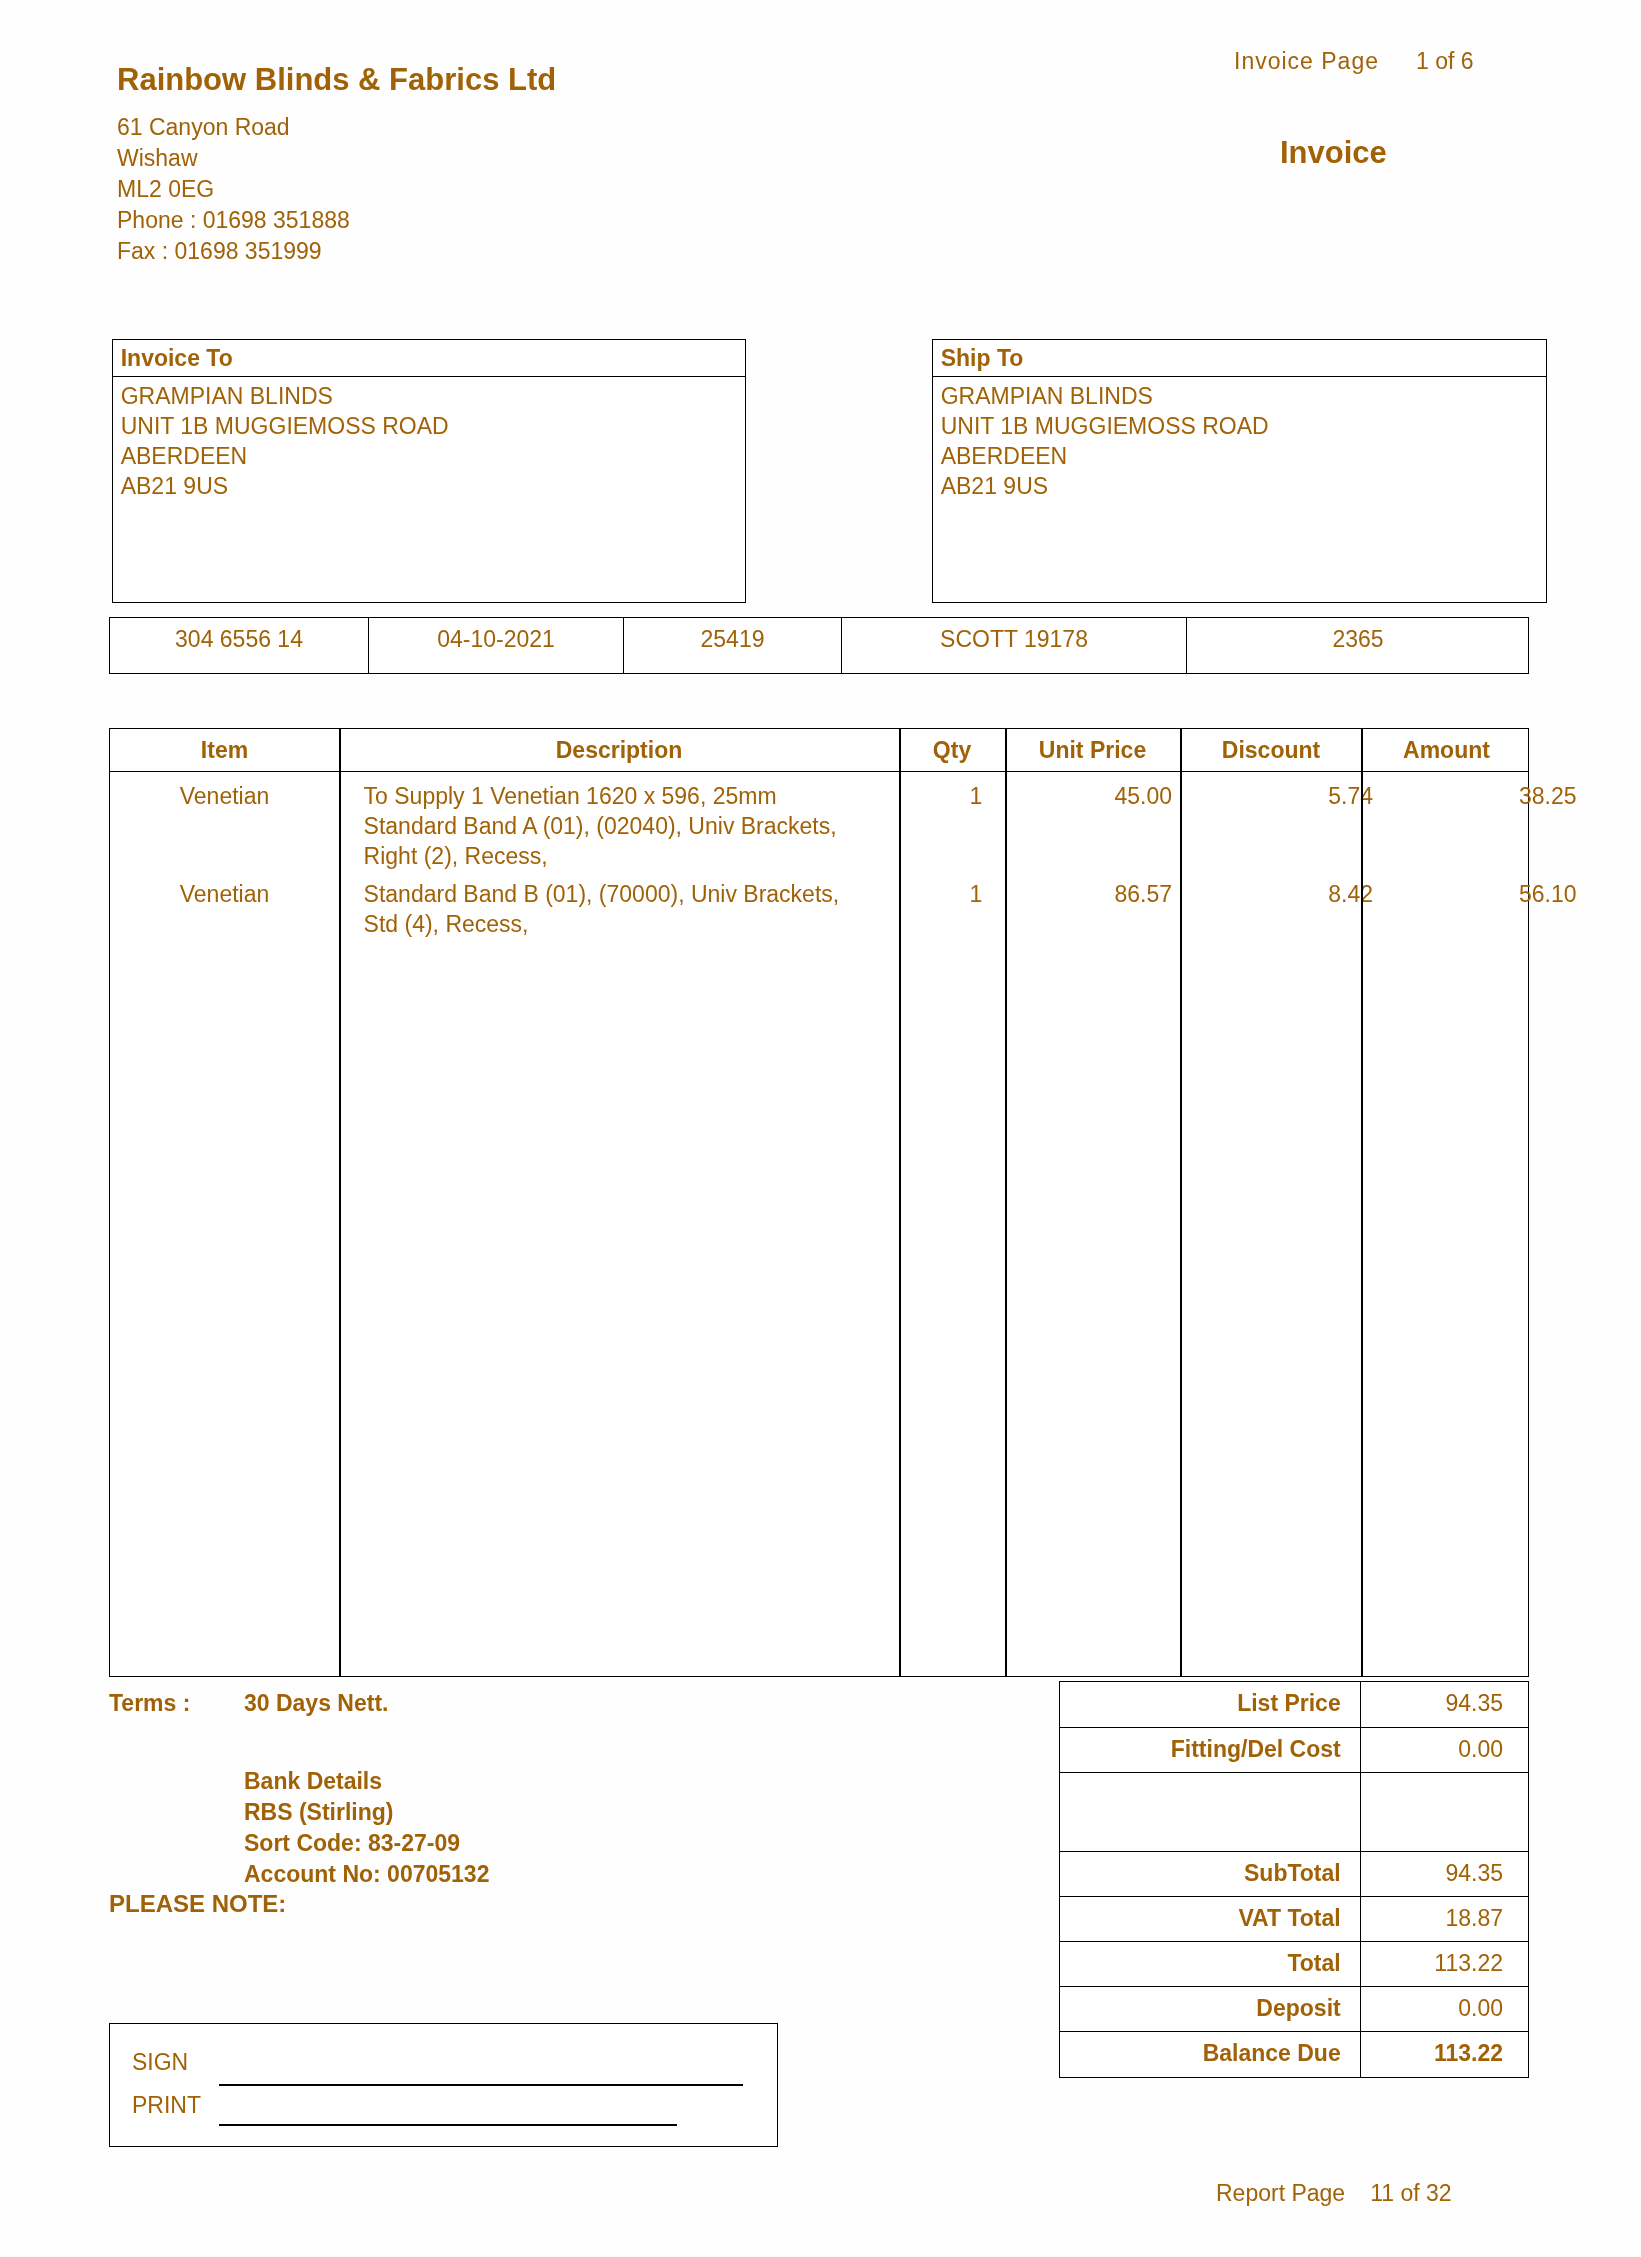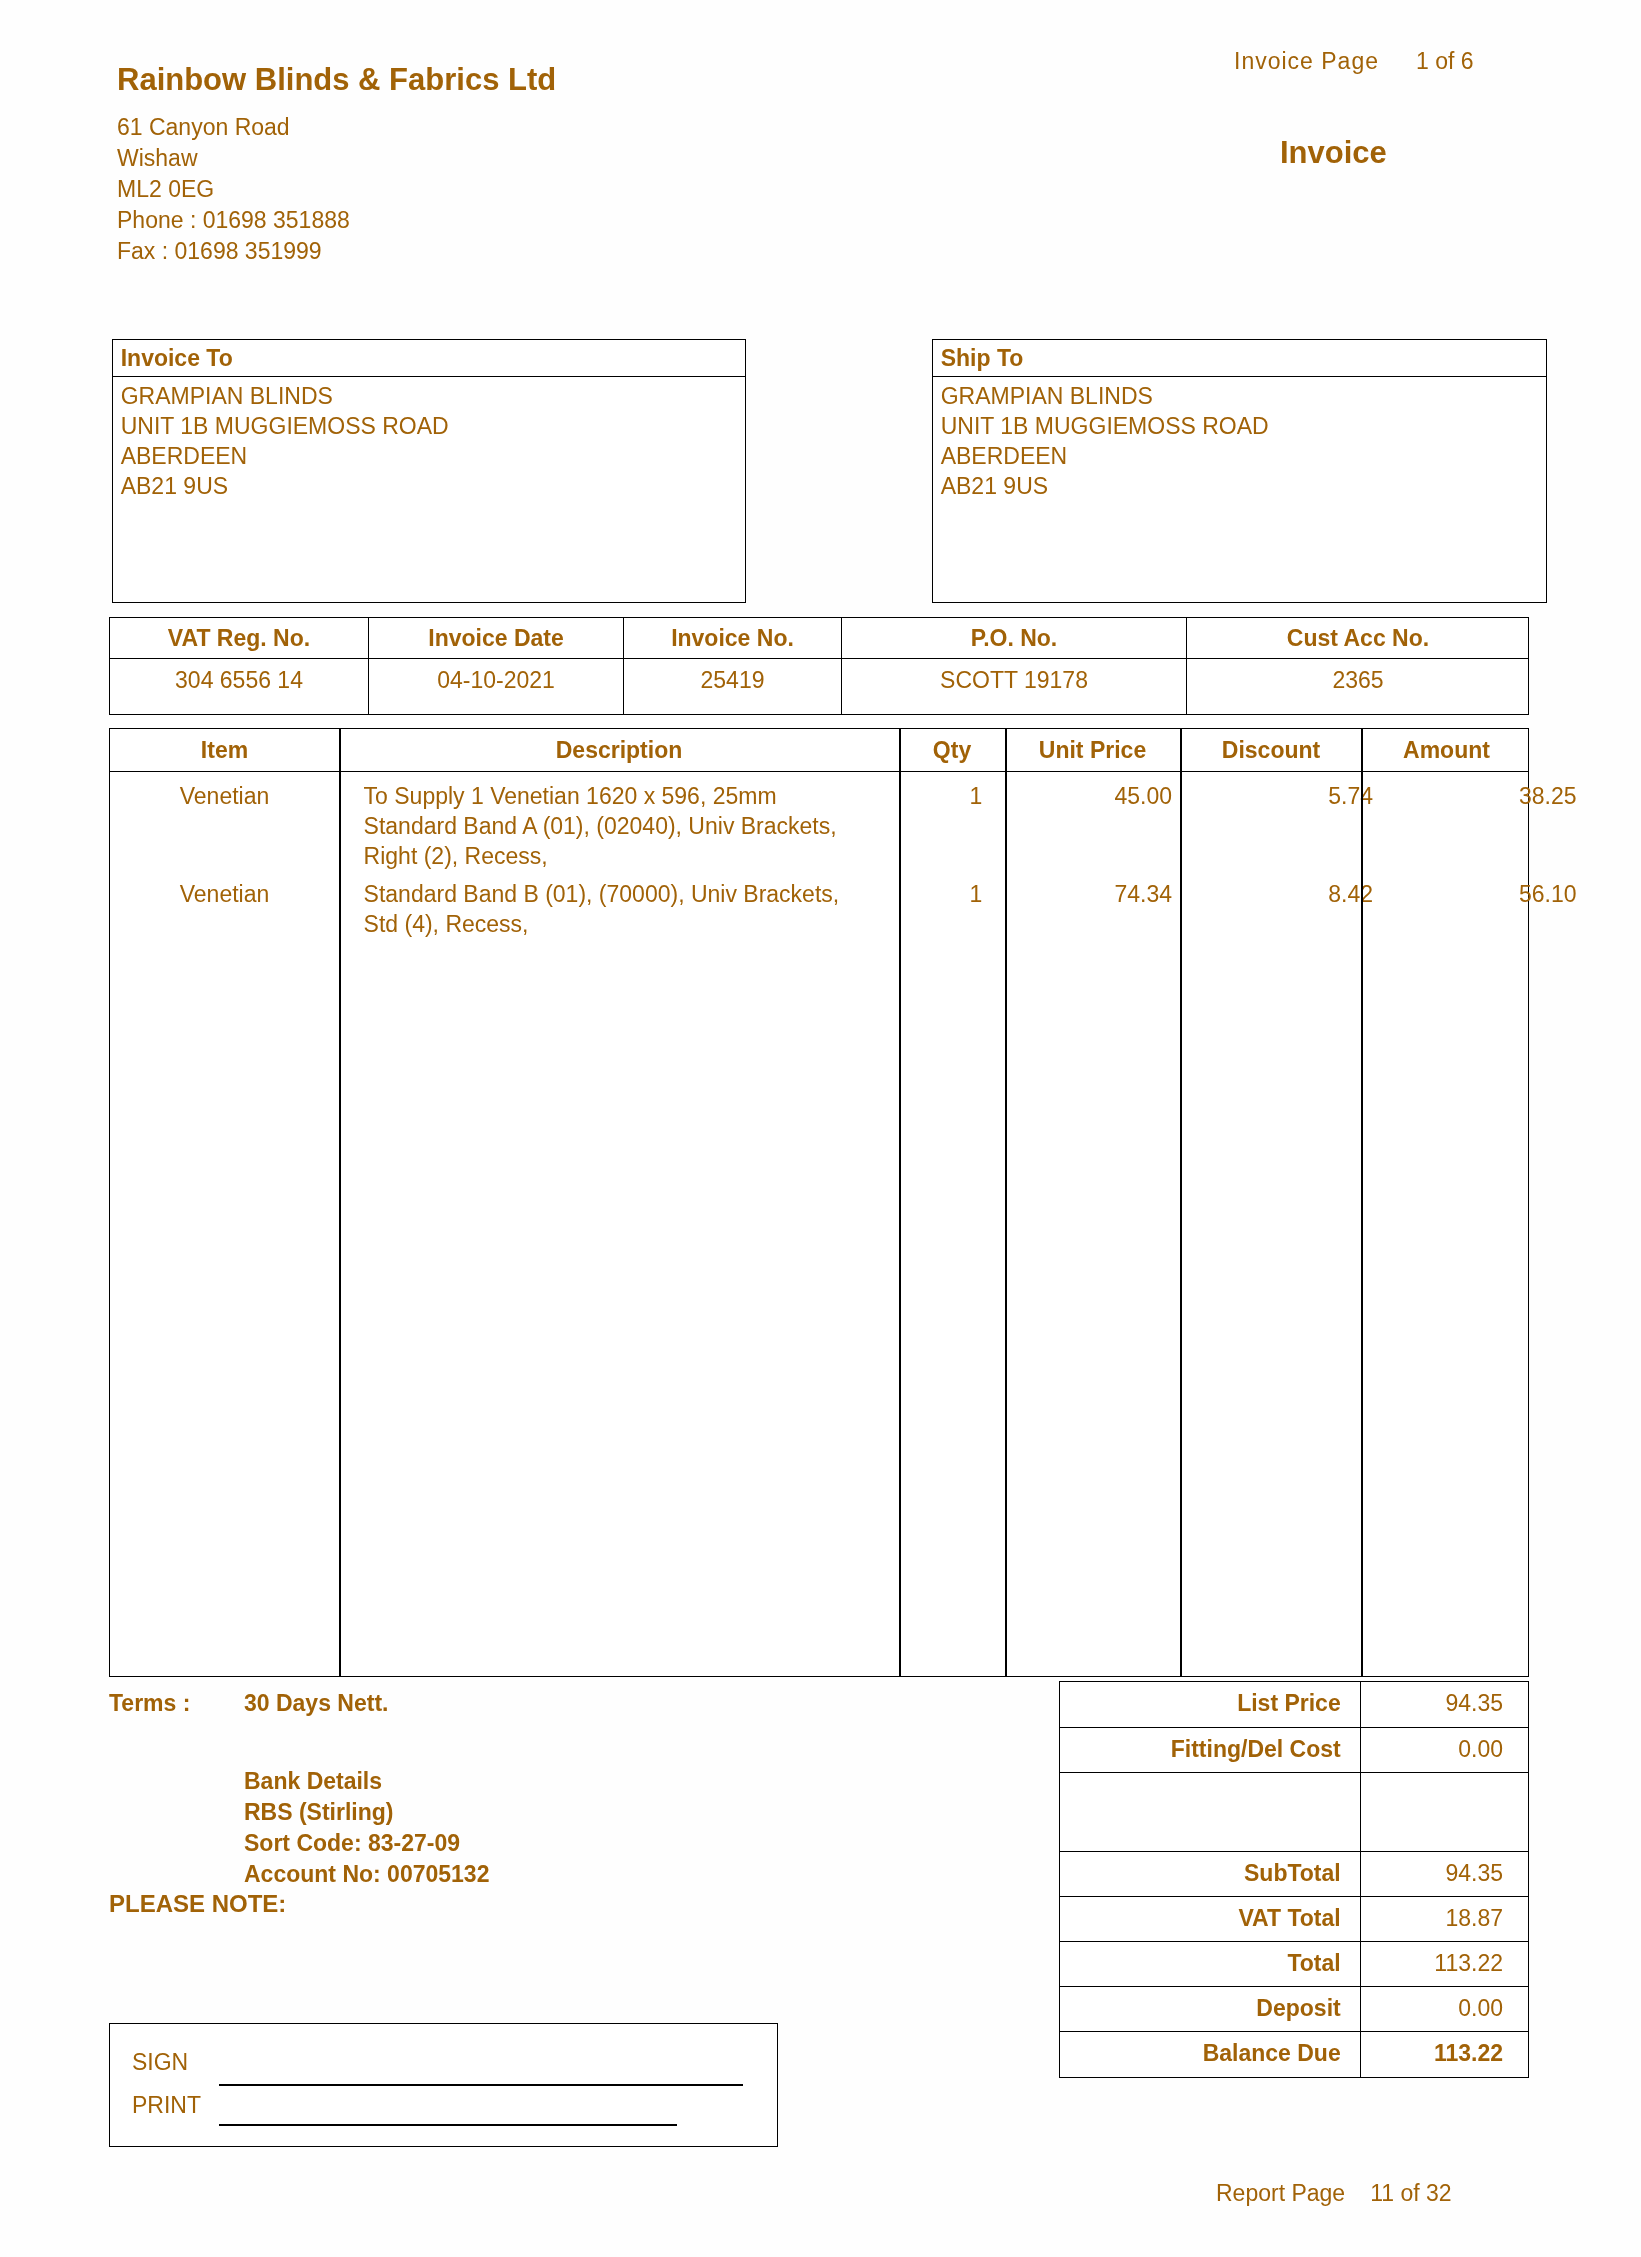--- a/index.html
+++ b/index.html
@@ -109,27 +109,20 @@
     <div class="addr-label">Ship To</div>
     <div class="addr-lines">
       <div>GRAMPIAN BLINDS</div>
       <div>UNIT 1B MUGGIEMOSS ROAD</div>
       <div>ABERDEEN</div>
       <div>AB21 9US</div>
     </div>
   </div>
 
   <div class="abs info-table" style="left:109px; top:617px; width:1420px;">
-    <div class="info-row info-head">
-      <div>VAT Reg. No.</div>
-      <div>Invoice Date</div>
-      <div>Invoice No.</div>
-      <div>P.O. No.</div>
-      <div>Cust Acc No.</div>
-    </div>
     <div class="info-row info-vals">
       <div>304 6556 14</div>
       <div>04-10-2021</div>
       <div>25419</div>
       <div>SCOTT 19178</div>
       <div>2365</div>
     </div>
   </div>
 
   <div class="abs items-table" style="left:109px; top:728px; width:1420px; height:949px;">
@@ -161,21 +154,21 @@
       <div class="cell cell-amt">38.25</div>
     </div>
 
     <div class="items-grid item-row">
       <div class="cell cell-item">Venetian</div>
       <div class="cell cell-desc">
         <div>Standard Band B (01), (70000), Univ Brackets,</div>
         <div>Std (4), Recess,</div>
       </div>
       <div class="cell cell-qty">1</div>
-      <div class="cell cell-price">74.34</div>
+      <div class="cell cell-price">86.57</div>
       <div class="cell cell-disc">8.42</div>
       <div class="cell cell-amt">56.10</div>
     </div>
   </div>
 
   <div class="abs bold" style="left:109px; top:1690px;">Terms :</div>
   <div class="abs bold" style="left:244px; top:1690px;">30 Days Nett.</div>
 
   <div class="abs bank" style="left:244px; top:1728px;margin-top:38px;">
     <div>Bank Details</div>

